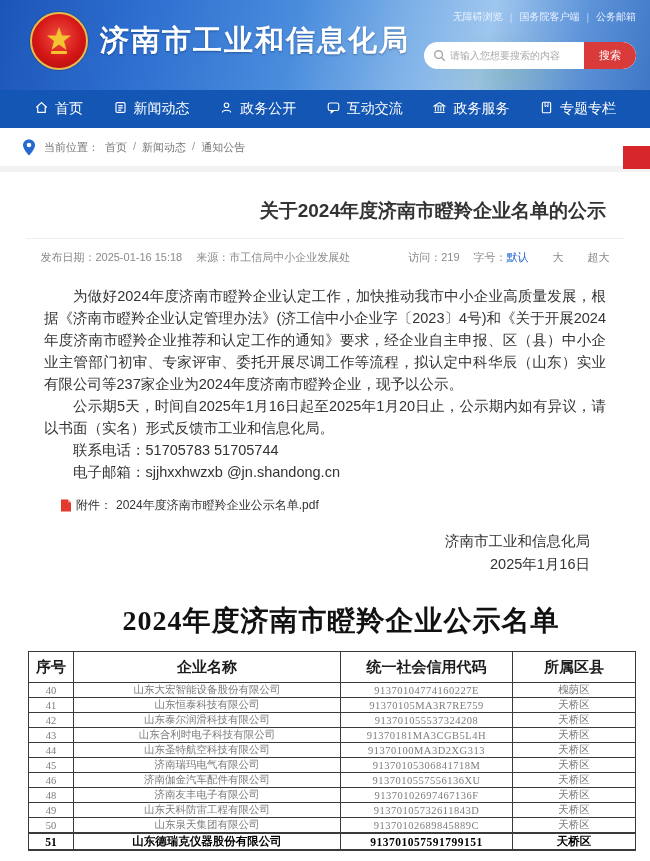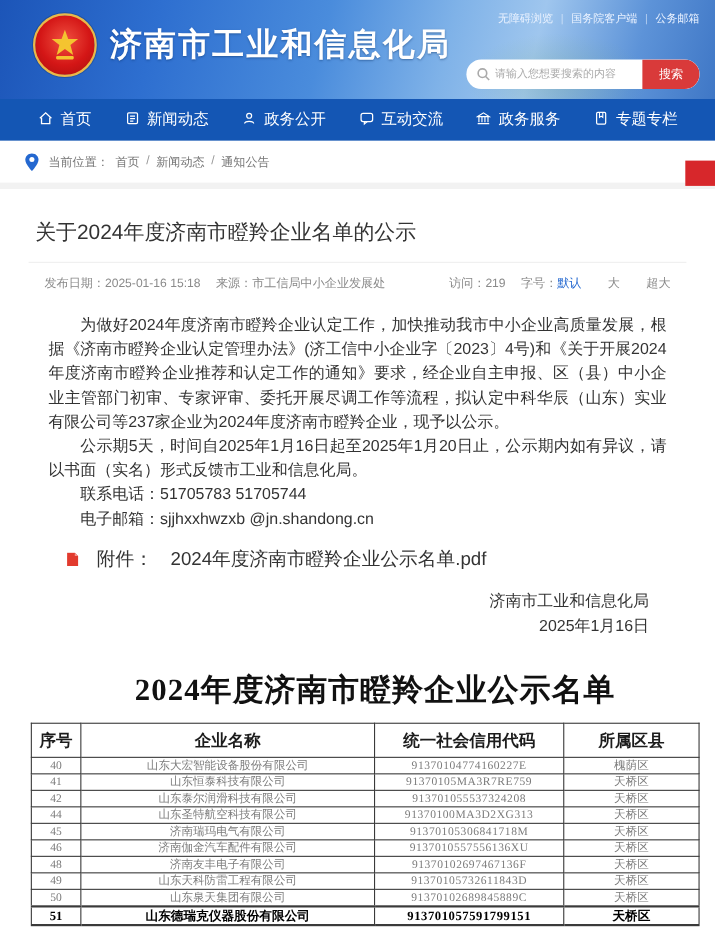--- a/index.html
+++ b/index.html
@@ -24,21 +24,21 @@
   .brand { position:absolute; left:30px; top:12px; display:flex; align-items:center; gap:12px; }
   .emblem {
     width:58px; height:58px; border-radius:50%;
     background:radial-gradient(circle at 50% 42%, #f05040 0%, #d41616 55%, #a50d0d 100%);
     border:2px solid #e9b949; display:flex; align-items:center; justify-content:center;
     box-shadow:0 0 0 1px rgba(0,0,0,.15);
   }
   .emblem svg { width:40px; height:40px; }
   .site-title { font-size:29px; font-weight:bold; letter-spacing:2px; text-shadow:0 1px 2px rgba(0,40,90,.45); }
   .search-bar {
-    position:absolute; right:14px; top:54px; width:212px; height:27px;
+    position:absolute; right:14px; top:42px; width:212px; height:27px;
     background:#fff; border-radius:14px; display:flex; align-items:center; overflow:hidden;
   }
   .search-bar .mag { margin:0 4px 0 9px; display:flex; }
   .search-bar input {
     flex:1; border:none; outline:none; font-size:10px; color:#444; min-width:0; background:transparent;
   }
   .search-bar input::placeholder { color:#aaa; }
   .search-btn {
     width:52px; height:27px; border:none; background:#d93a3a; color:#fff; font-size:11px;
     cursor:pointer; border-radius:0 14px 14px 0;
@@ -53,33 +53,33 @@
   
   .breadcrumb-row { height:38px; background:#fff; display:flex; align-items:center; padding:0 22px; gap:8px; }
   .breadcrumb-row svg { width:14px; height:17px; }
   .breadcrumb { font-size:11px; color:#777; display:flex; gap:6px; }
   .breadcrumb a { color:#777; text-decoration:none; cursor:pointer; }
   .crumb-sep { color:#999; }
   .divider-band { height:6px; background:#f2f2f2; }
   .floating-red-tab { position:absolute; right:0; top:146px; width:27px; height:23px; background:#d7272b; }
   
   .content { background:#fff; }
-  .article-title { text-align:left; font-size:19px; font-weight:normal; color:#333; padding:26px 32px 14px; }
+  .article-title { text-align:right; font-size:19px; font-weight:bold; color:#333; padding:26px 44px 14px; }
   .meta-row {
     border-top:1px solid #efefef; margin:0 26px; padding:11px 0 10px; text-align:center;
     font-size:11px; color:#8a8a8a; display:flex; justify-content:center; gap:14px; flex-wrap:nowrap;
   }
   .meta-row .gap { width:30px; }
   .fontsize-opts { display:inline-flex; gap:24px; }
   .fontsize-opts span { cursor:pointer; color:#8a8a8a; }
   .fontsize-opts span.active { color:#2468d0; }
   .article-body { padding:10px 44px 0; font-size:14.5px; color:#333; line-height:22px; text-align:justify; }
   .article-body p { text-indent:2em; }
   .contact-line { padding:0 44px; font-size:14.5px; color:#333; line-height:22px; text-indent:2em; }
-  .attachment-row { padding:14px 44px 0 60px; font-size:17px; color:#333; display:flex; align-items:center; gap:16px; }
+  .attachment-row { padding:14px 44px 0 60px; font-size:12px; color:#333; display:flex; align-items:center; gap:4px; }
   .attachment-row a { color:#333; text-decoration:none; cursor:pointer; }
   .pdf-ico { width:12px; height:13px; display:inline-flex; }
   .signature { padding:16px 60px 0 0; text-align:right; font-size:14.5px; color:#333; line-height:23px; }
   
   .doc-title {
     text-align:center; font-family:"Liberation Serif","DejaVu Serif",serif;
     font-size:28px; font-weight:bold; color:#111; letter-spacing:1px; margin-top:26px;margin-left:32px;
   }
   table.doc-table {
     border-collapse:collapse; margin:11px 14px 0 28px; width:607px; table-layout:fixed;
@@ -264,20 +264,26 @@
           <td class="code">91370105MA3R7RE759</td>
           <td>天桥区</td>
         </tr>
         <tr>
           <td>42</td>
           <td>山东泰尔润滑科技有限公司</td>
           <td class="code">913701055537324208</td>
           <td>天桥区</td>
         </tr>
         <tr>
+          <td>43</td>
+          <td>山东合利时电子科技有限公司</td>
+          <td class="code">91370181MA3CGB5L4H</td>
+          <td>天桥区</td>
+        </tr>
+        <tr>
           <td>44</td>
           <td>山东圣特航空科技有限公司</td>
           <td class="code">91370100MA3D2XG313</td>
           <td>天桥区</td>
         </tr>
         <tr>
           <td>45</td>
           <td>济南瑞玛电气有限公司</td>
           <td class="code">91370105306841718M</td>
           <td>天桥区</td>

